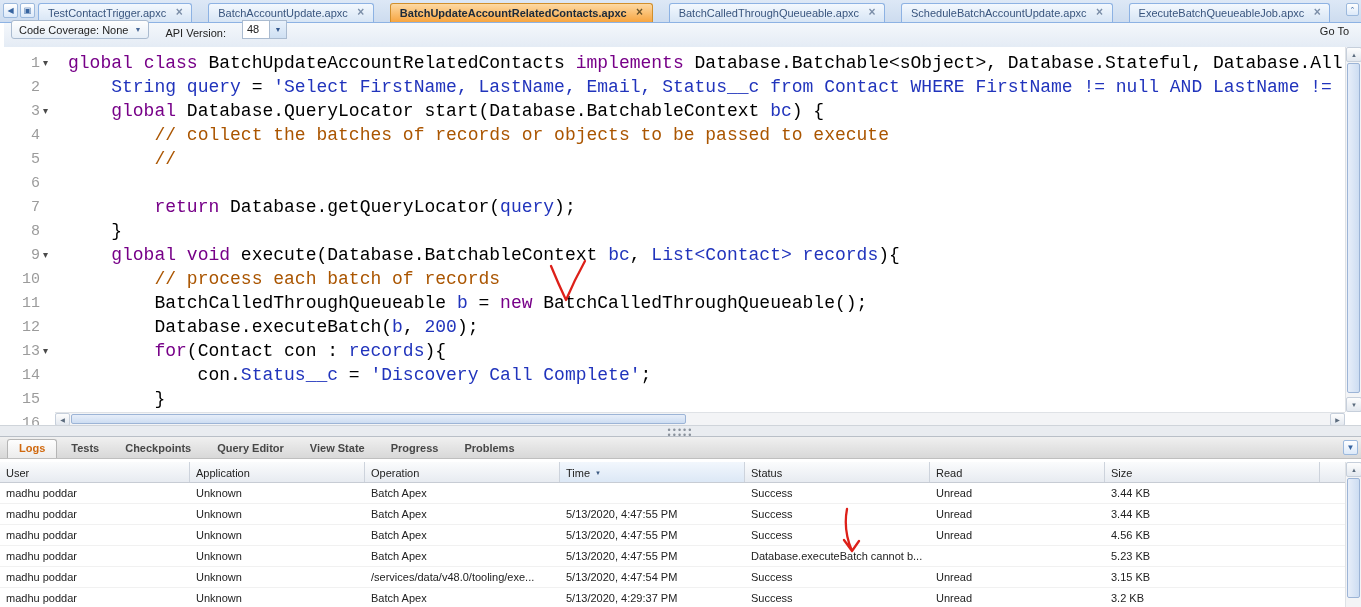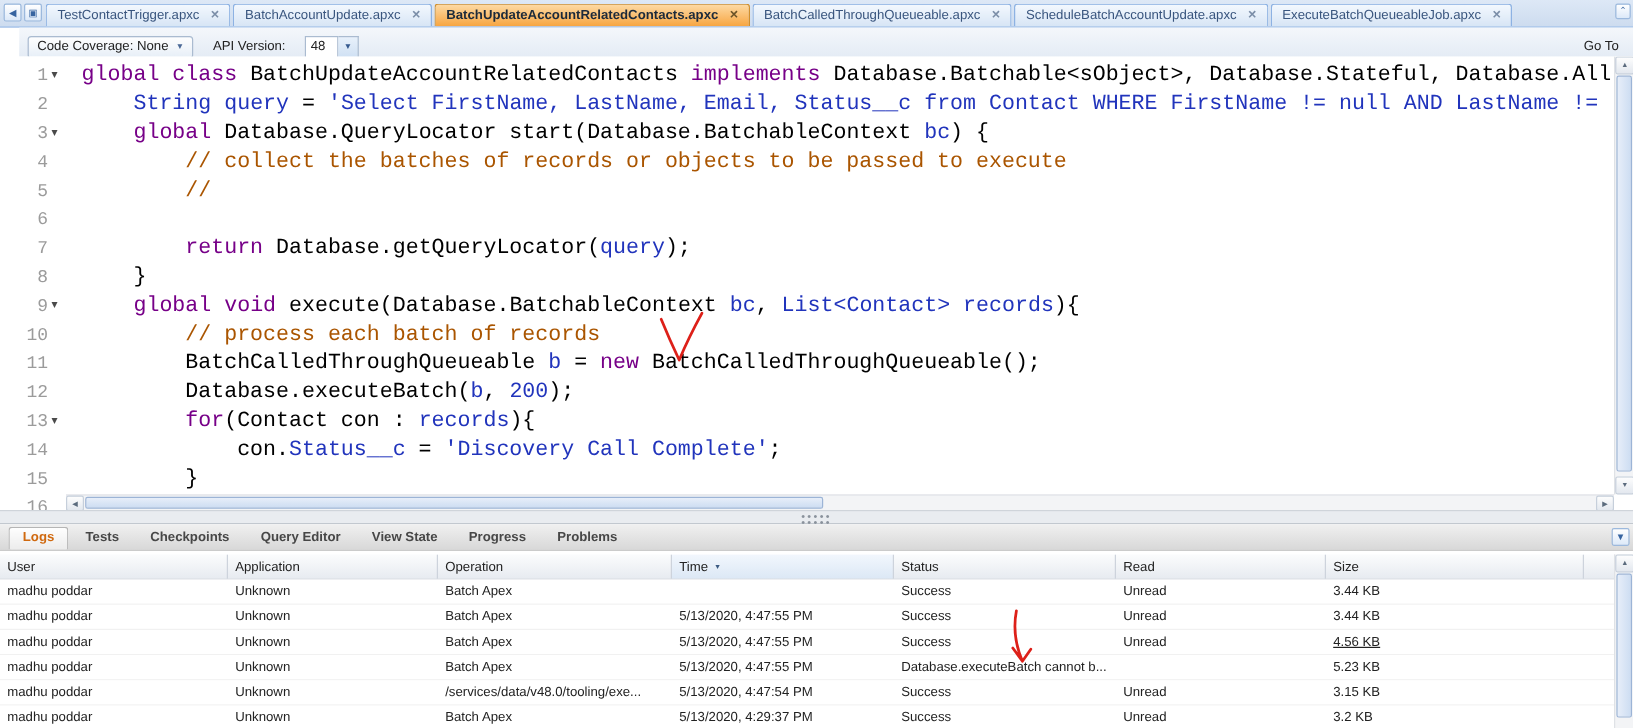--- a/index.html
+++ b/index.html
@@ -6,33 +6,33 @@
   html,body{background:#fff}
   body{font-family:"Liberation Sans",sans-serif;font-size:11px;color:#222}
   .console{position:relative;width:1361px;height:607px;overflow:hidden;background:#fff}
 
   
   .tabstrip{position:absolute;top:0;left:0;right:0;height:23px;background:linear-gradient(#dde8f6,#cddcef);
     border-bottom:1px solid #8db2e3;display:flex;align-items:flex-end;padding-left:2px;overflow:hidden}
   .navbtns{display:flex;gap:2px;align-items:center;height:22px;padding:0 3px 1px 1px}
   .navbtn{width:15px;height:15px;border:1px solid #9cb9dd;background:linear-gradient(#ffffff,#dce9f9);
     border-radius:2px;color:#3764a0;font-size:8px;line-height:13px;text-align:center;cursor:pointer}
-  .etab{display:flex;align-items:center;height:19px;margin-right:2px;padding:0 6px 0 9px;
+  .etab{display:flex;align-items:center;height:19px;margin-right:16px;padding:0 6px 0 9px;
     border:1px solid #8db2e3;border-bottom:none;border-radius:3px 3px 0 0;
     background:linear-gradient(#f3f8fe,#d7e5f5);color:var(--c-tab_text,#39557e);white-space:nowrap;cursor:pointer}
   .etab.active{background:linear-gradient(#fdd9a3,var(--c-active_tab,#f7a540));color:#1c2a3a;font-weight:bold;border-color:#d18f2c}
   .etab-l{margin-right:7px}
   .etab-x{color:#7b8ea8;font-size:12px;font-weight:bold;width:12px;height:13px;line-height:11px;text-align:center;border-radius:2px;cursor:pointer}
   .etab.active .etab-x{color:#6b5328}
   .tab-overflow{position:absolute;right:2px;top:3px;width:13px;height:13px;border:1px solid #9cb9dd;
     background:linear-gradient(#ffffff,#dce9f9);border-radius:2px;color:#3764a0;font-size:7px;line-height:11px;text-align:center}
 
   
-  .toolbar{position:absolute;top:23px;left:16px;right:0;height:24px;background:linear-gradient(#f4f7fb,#dfe8f3);
-    border-bottom:1px solid #bfcfdf;display:flex;align-items:center;padding:16px 7px}
+  .toolbar{position:absolute;top:23px;left:4px;right:0;height:24px;background:linear-gradient(#f4f7fb,#dfe8f3);
+    border-bottom:1px solid #bfcfdf;display:flex;align-items:flex-end;padding:16px 7px}
   .cc-btn{display:flex;align-items:center;border:1px solid #aabbd0;border-radius:3px;
     background:linear-gradient(#fefefe,#e6eef7);height:19px;padding:0 7px;cursor:pointer}
   .dd-arrow{margin-left:6px;font-size:7px;color:#4a6896}
   .apiv-label{margin-left:16px}
   .combo{display:flex;margin-left:16px;height:19px}
   .combo-value{width:28px;border:1px solid #aabbd0;background:#fff;padding:0 4px;line-height:17px}
   .combo-btn{width:17px;border:1px solid #aabbd0;border-left:none;background:linear-gradient(#e8f1fb,#cfe0f3);
     color:#35598e;font-size:7px;text-align:center;line-height:17px;cursor:pointer}
   .goto{margin-left:auto;padding:2px 5px;cursor:pointer}
 
@@ -309,21 +309,21 @@
           <div class="gcell" style="width: 175px;">Unread</div>
           <div class="gcell" style="width: 215px;">3.44 KB</div>
         </div>
         <div class="grow">
           <div class="gcell" style="width: 190px;">madhu poddar</div>
           <div class="gcell" style="width: 175px;">Unknown</div>
           <div class="gcell" style="width: 195px;">Batch Apex</div>
           <div class="gcell" style="width: 185px;">5/13/2020, 4:47:55 PM</div>
           <div class="gcell" style="width: 185px;">Success</div>
           <div class="gcell" style="width: 175px;">Unread</div>
-          <div class="gcell" style="width: 215px; text-decoration: underline;">4.56 KB</div>
+          <div class="gcell" style="width: 215px;">4.56 KB</div>
         </div>
         <div class="grow">
           <div class="gcell" style="width: 190px;">madhu poddar</div>
           <div class="gcell" style="width: 175px;">Unknown</div>
           <div class="gcell" style="width: 195px;">Batch Apex</div>
           <div class="gcell" style="width: 185px;">5/13/2020, 4:47:55 PM</div>
           <div class="gcell" style="width: 185px;">Database.executeBatch cannot b...</div>
           <div class="gcell" style="width: 175px;"></div>
           <div class="gcell" style="width: 215px;">5.23 KB</div>
         </div>

